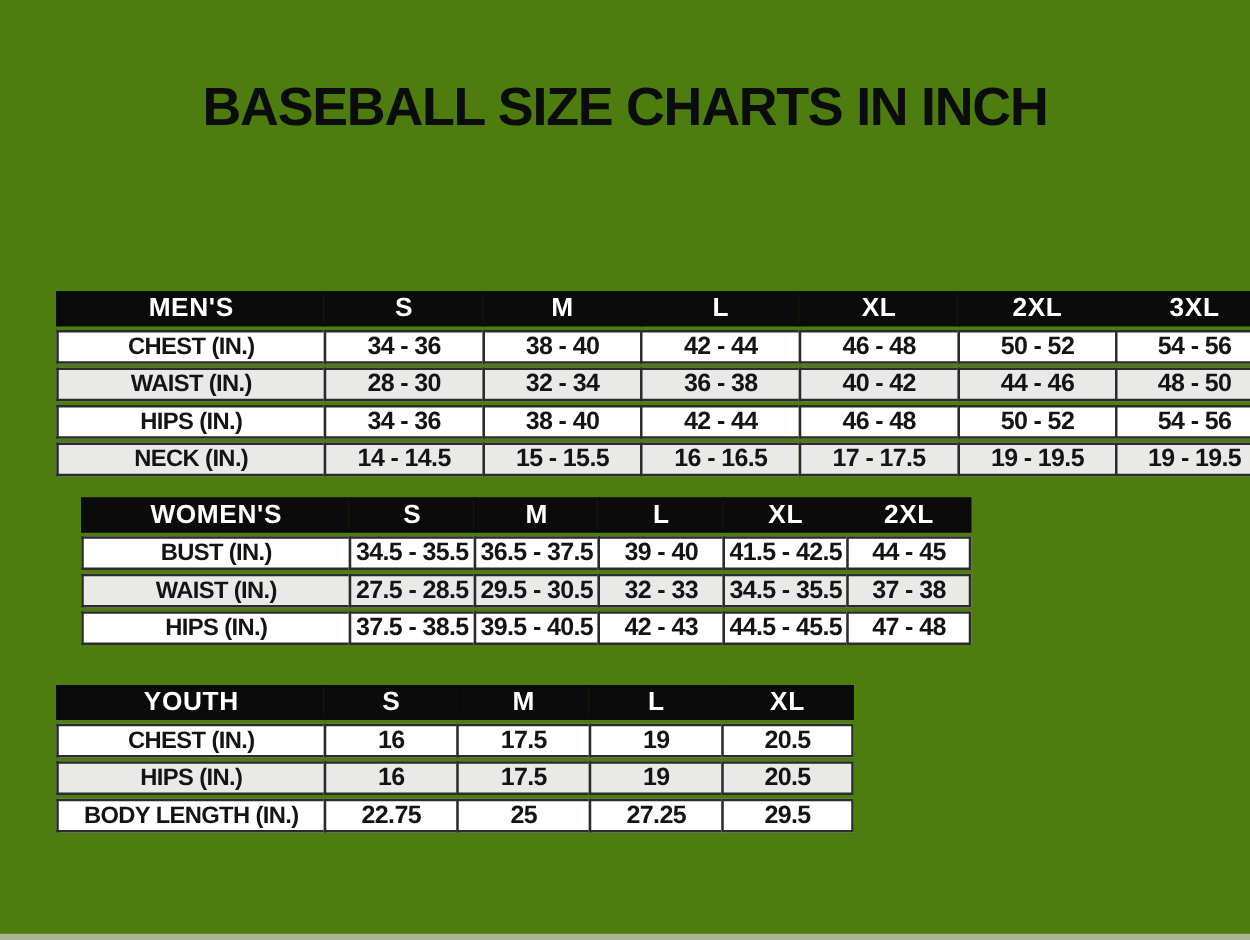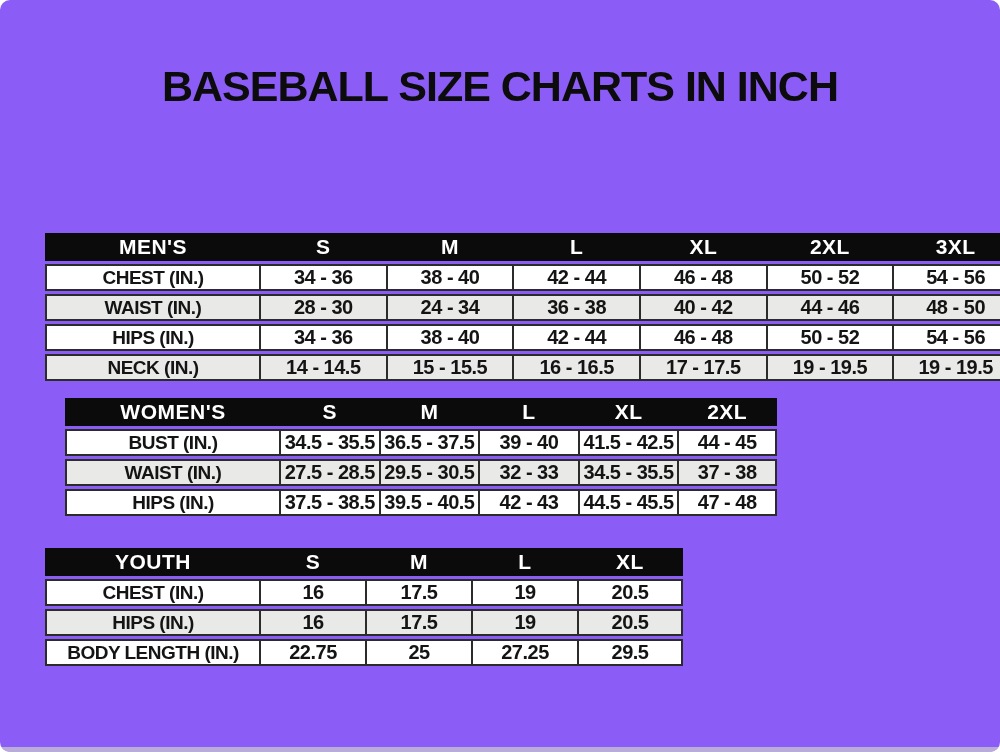--- a/index.html
+++ b/index.html
@@ -4,25 +4,24 @@
 <style>
   html, body {
     margin: 0;
     padding: 0;
     background: #ffffff;
   }
   .page {
     position: relative;
     width: 1000px;
     height: 752px;
-    background: #8b5cf6;
+    background: #4d7c0f;
     overflow: hidden;
     font-family: "Liberation Sans", sans-serif;
     color: #141414;
-    border-radius: 10px;
   }
   .page-title {
     position: absolute;
     top: 62px;
     left: 0;
     right: 0;
     margin: 0;
     text-align: center;
     font-size: 43px;
     font-weight: 800;
@@ -116,21 +115,21 @@
             <td>34 - 36</td>
             <td>38 - 40</td>
             <td>42 - 44</td>
             <td>46 - 48</td>
             <td>50 - 52</td>
             <td>54 - 56</td>
           </tr>
           <tr>
             <th>WAIST (IN.)</th>
             <td>28 - 30</td>
-            <td>24 - 34</td>
+            <td>32 - 34</td>
             <td>36 - 38</td>
             <td>40 - 42</td>
             <td>44 - 46</td>
             <td>48 - 50</td>
           </tr>
           <tr>
             <th>HIPS (IN.)</th>
             <td>34 - 36</td>
             <td>38 - 40</td>
             <td>42 - 44</td>

